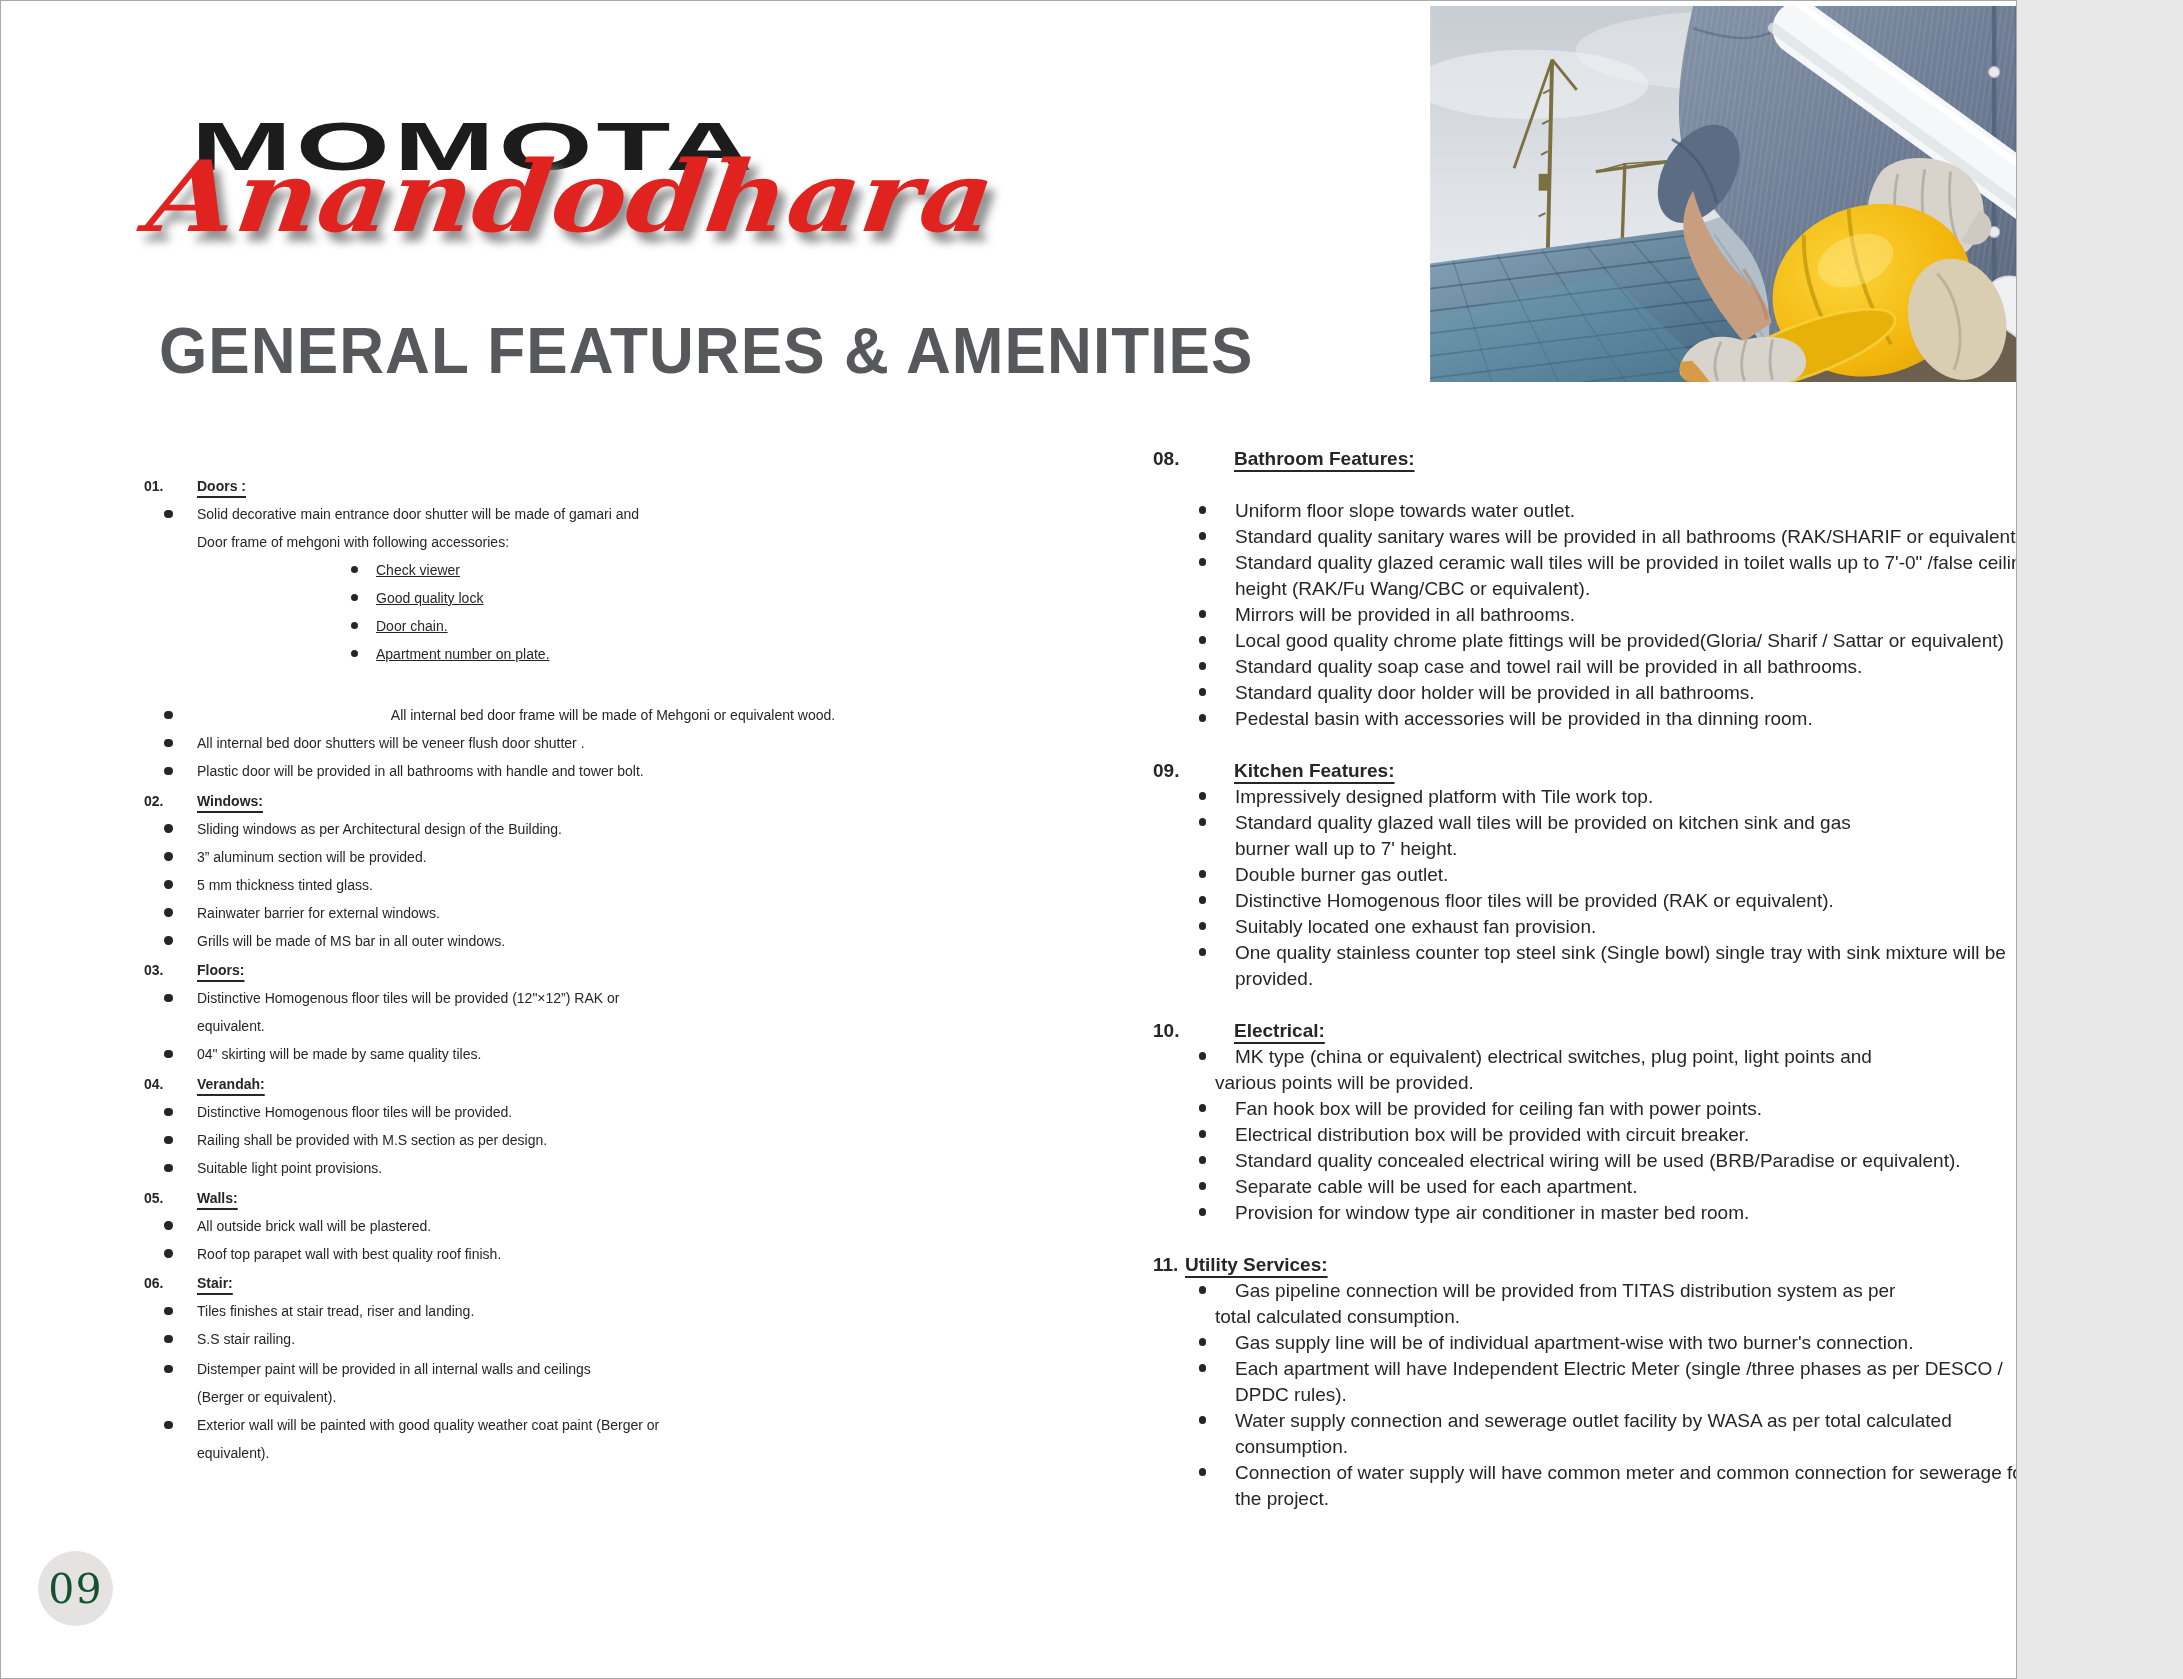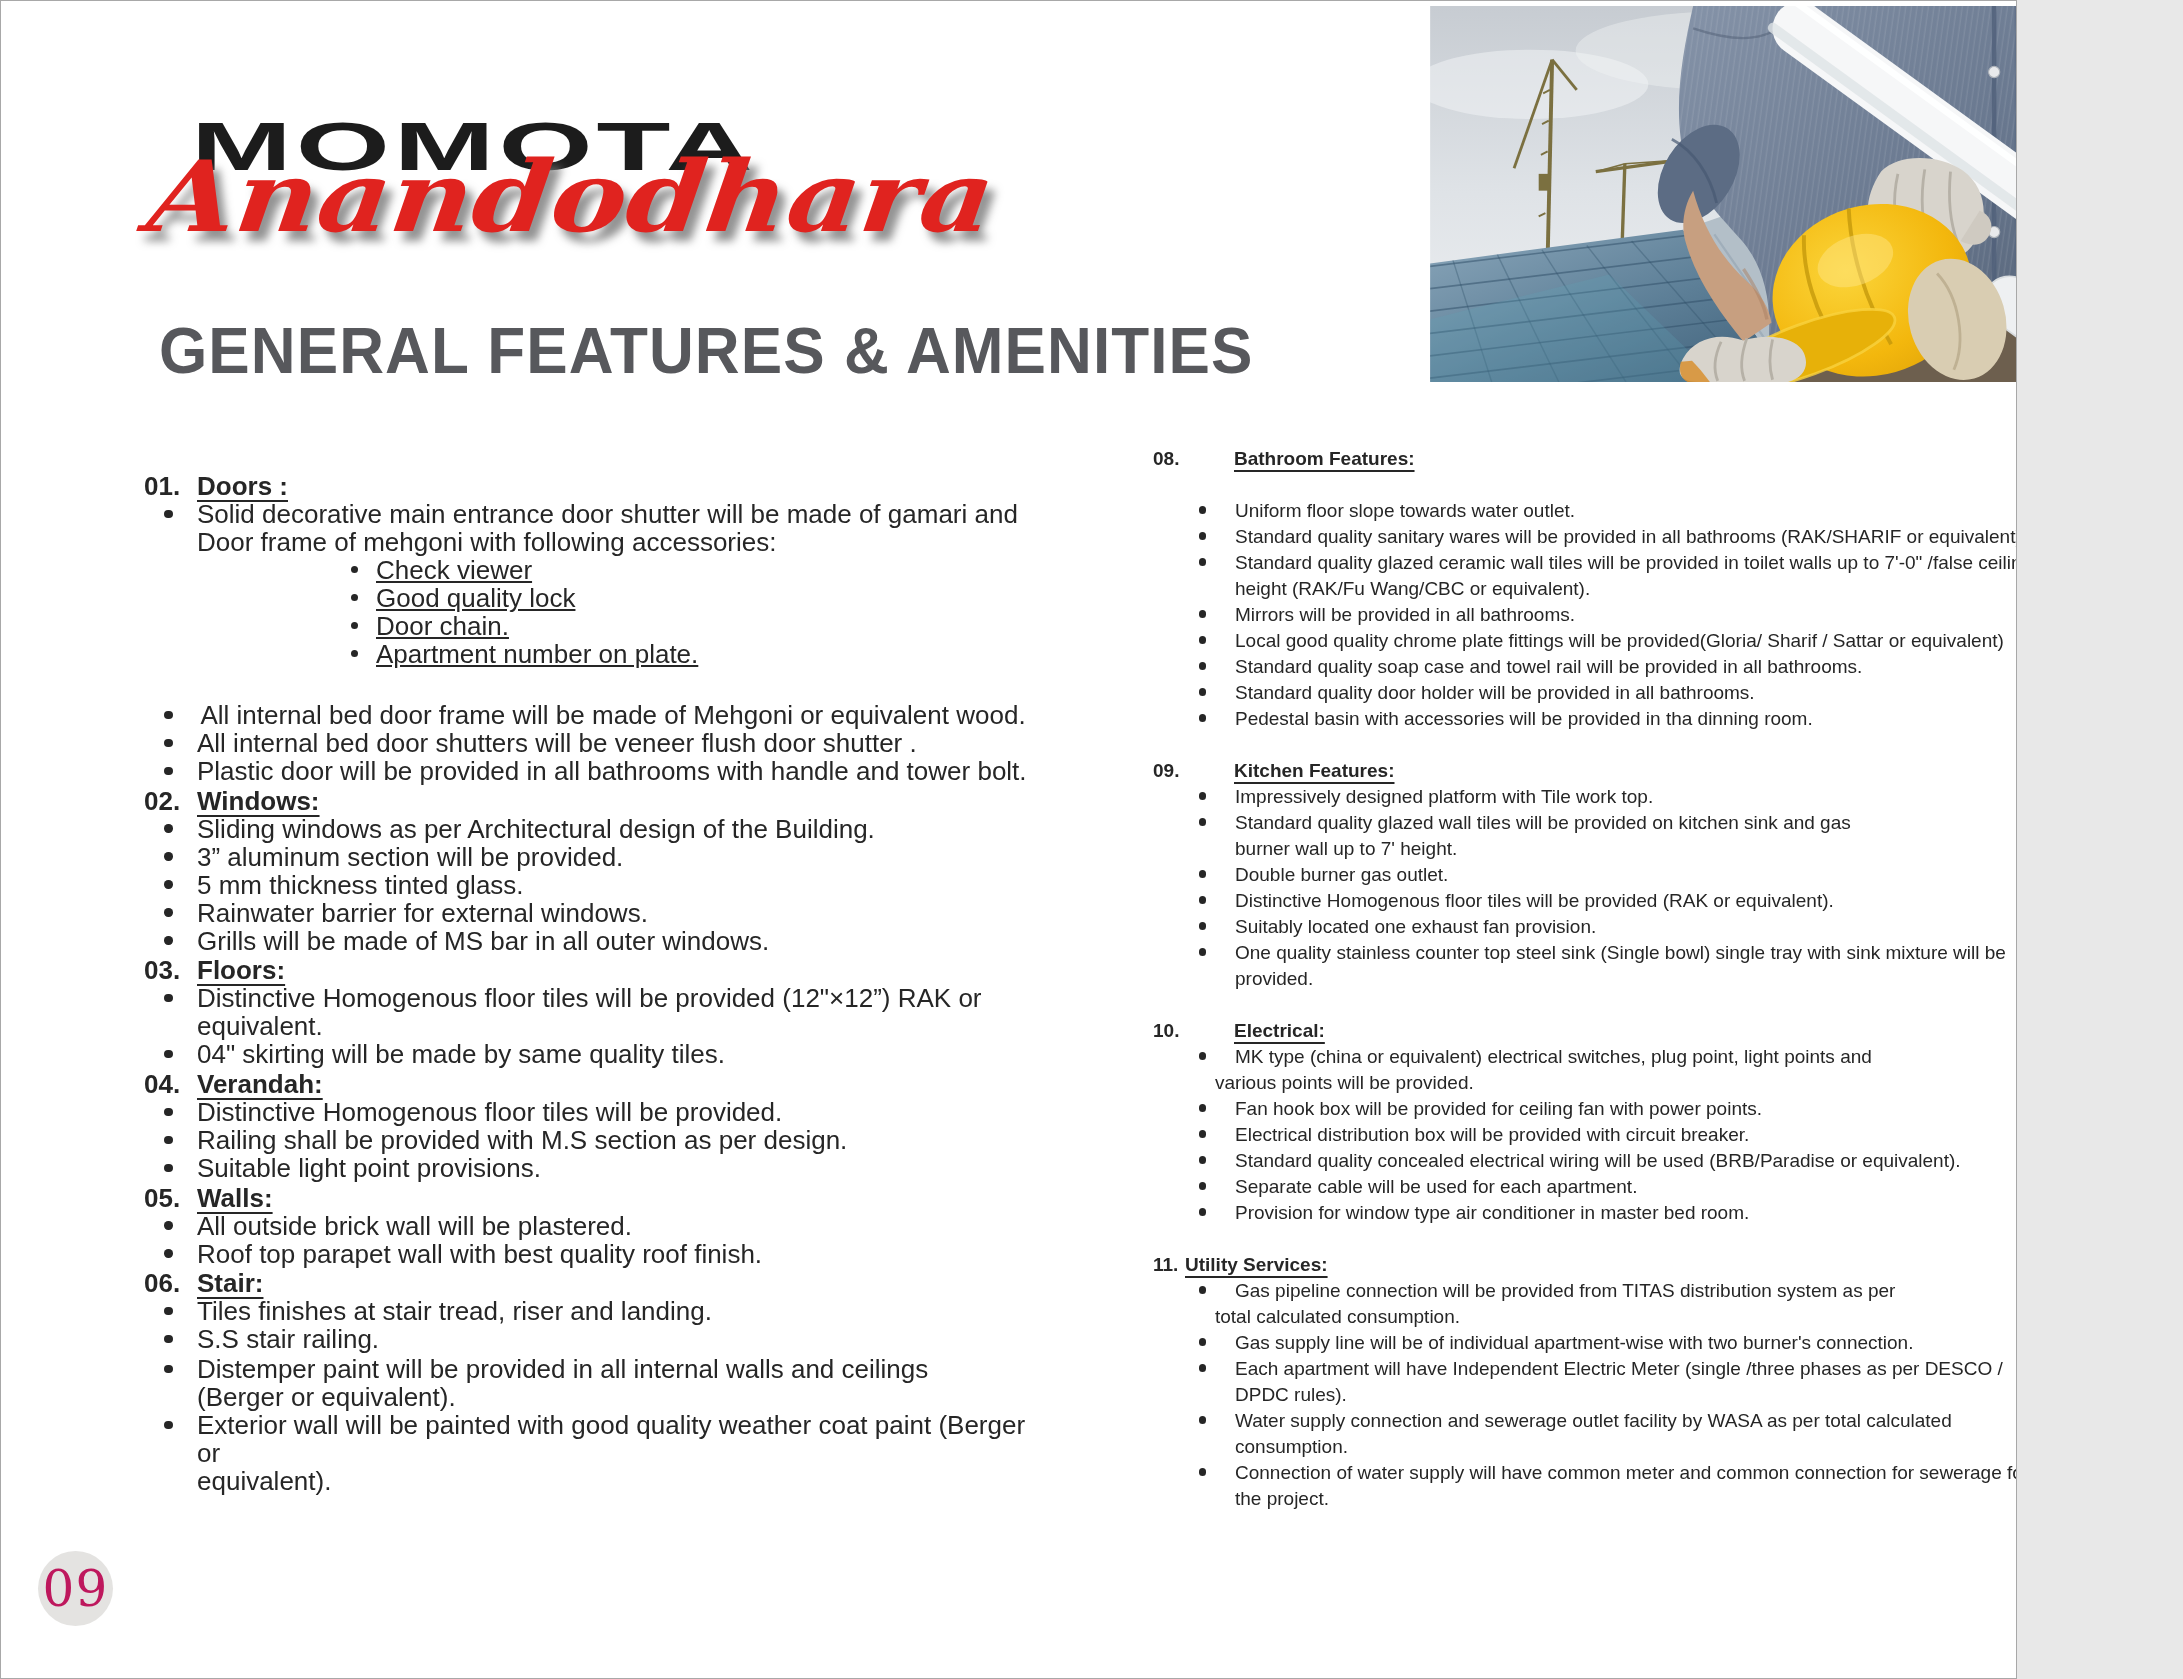--- a/index.html
+++ b/index.html
@@ -17,21 +17,21 @@
         transform:scaleX(1.15) skewX(-6deg);transform-origin:left top;white-space:nowrap;
         text-shadow:7.8px 10px 7.8px rgba(120,120,120,.8);}
   
   .page-title{position:absolute;left:158px;top:313px;font-size:64px;font-weight:bold;
         letter-spacing:1.1px;color:var(--title-gray,#57585c);white-space:nowrap;
         transform:scaleX(.97);transform-origin:left top;}
   
   .photo{position:absolute;left:1429px;top:4.5px;width:618px;height:376px;overflow:hidden;}
   
   .col{position:absolute;}
-  #col-left{left:143px;top:471px;width:885px;font-size:26px;line-height:28px;}
+  #col-left{left:143px;top:471px;width:885px;font-size:14px;line-height:28px;}
   #col-right{left:1152px;top:445px;width:1036px;font-size:19px;line-height:26px;}
   .sec-h{display:flex;font-weight:bold;}
   .sec-h .num{flex:0 0 53px;}
   #col-right .sec-h .num{flex:0 0 81px;}
   #col-right .sec-h .num.tight{flex:0 0 32px;}
   .sec-title{text-decoration:underline;text-decoration-thickness:2px;text-underline-offset:5px;}
   #col-left .sec{margin-top:1.7px;}
   #col-left .sec:first-child{margin-top:0;}
   #col-right .sec{margin-top:26px;}
   #col-right .sec:first-child{margin-top:0;}
@@ -46,21 +46,21 @@
   .b.gap{margin-top:33px;text-align:center;}
   .btxt{flex:1;white-space:pre-line;}
   .sb{display:flex;padding-left:206px;text-decoration:underline;}
   .sb .sdot{flex:0 0 26px;position:relative;}
   .sb .sdot::after{content:"";position:absolute;left:1.1px;top:10px;width:7.3px;height:7.3px;
         border-radius:50%;background:currentColor;}
   .cont{margin-left:62px;white-space:pre-line;}
   
   .circle{position:absolute;left:37px;top:1550px;width:75px;height:75px;border-radius:50%;
         background:var(--circle-bg,#e4e3e1);display:flex;align-items:center;justify-content:center;}
-  .circle span{font-family:"DejaVu Serif",serif;font-size:50px;color:#be185d;letter-spacing:1.1px;}
+  .circle span{font-family:"DejaVu Serif",serif;font-size:41px;color:#14532d;letter-spacing:1.1px;}
 </style>
 </head>
 <body>
 
 <div class="page">
 
   <div class="brand">
     <span class="brand-name">MOMOTA</span>
     <span class="brand-script">Anandodhara</span>
   </div>

